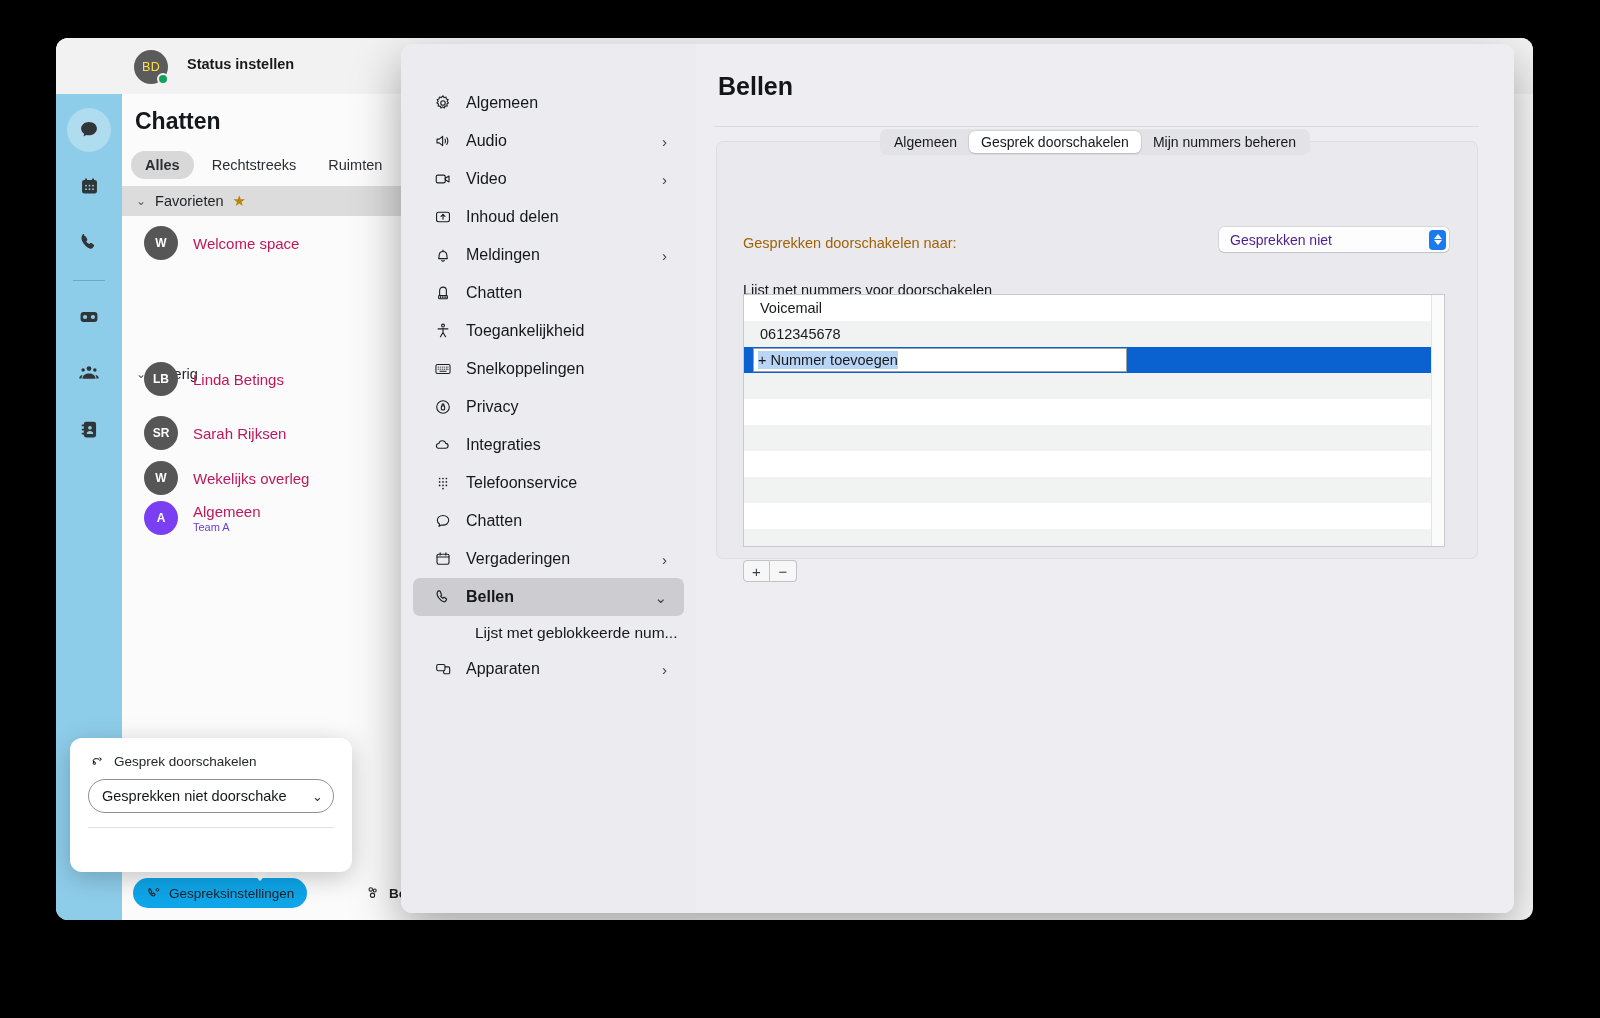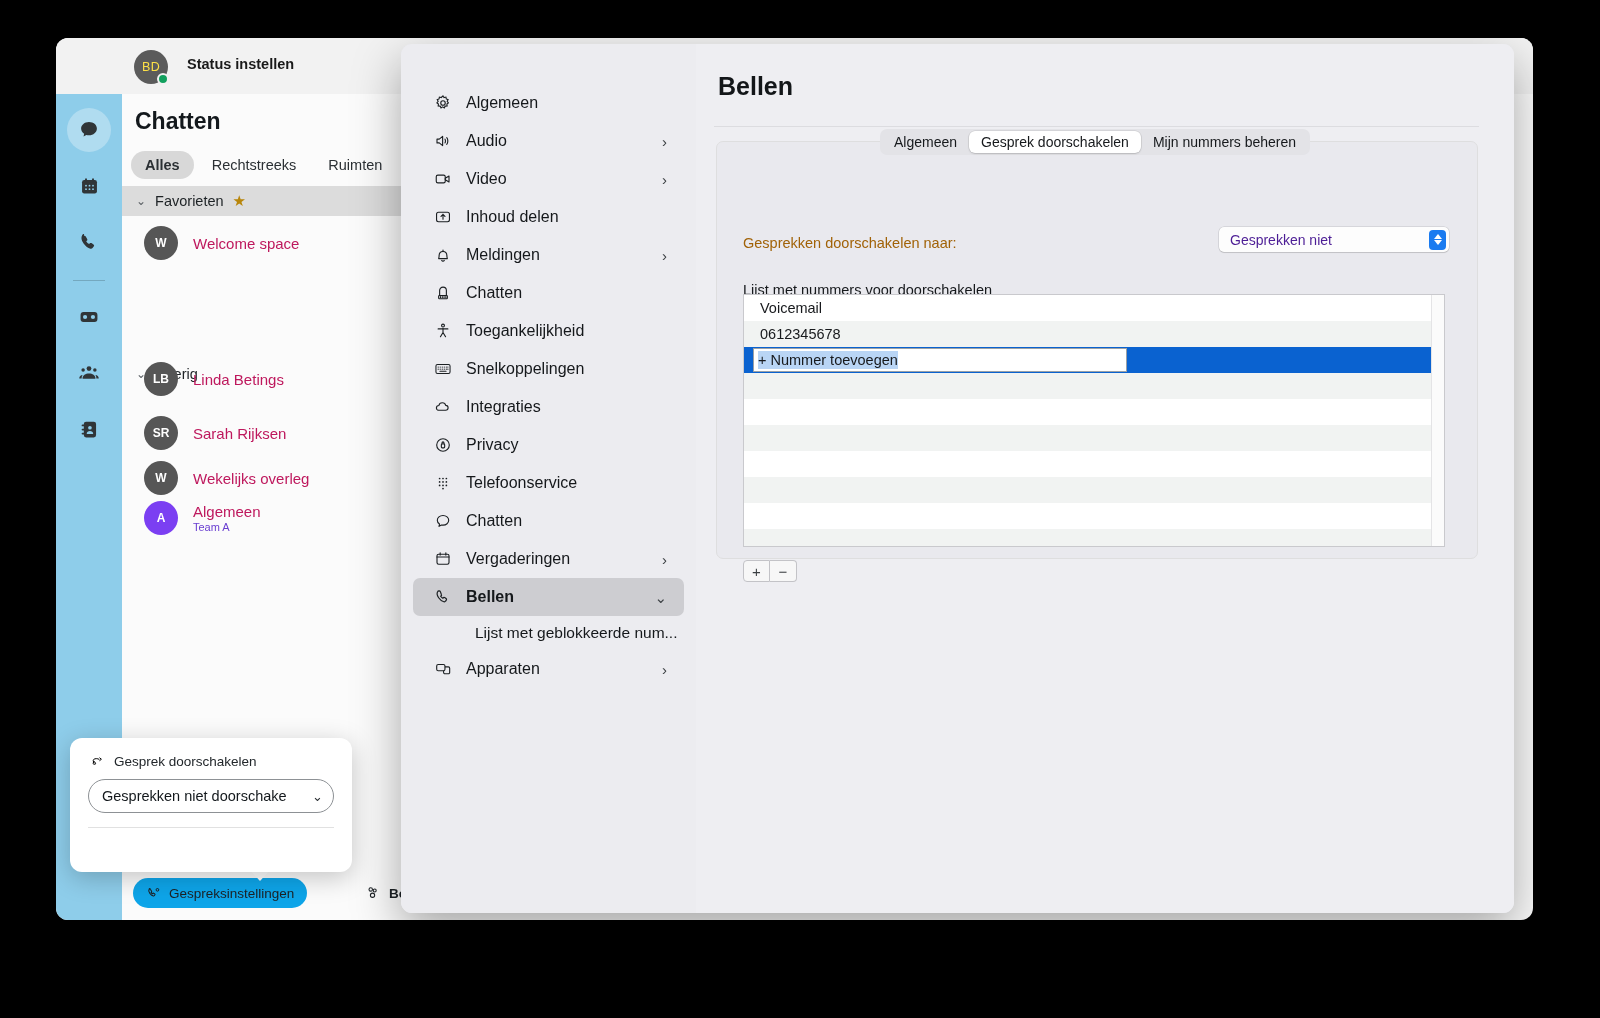--- a/index.html
+++ b/index.html
@@ -470,36 +470,36 @@
           <path d="M5.6 9.4h.01M8.3 9.4h.01M11 9.4h.01M13.7 9.4h.01M16.4 9.4h.01M18.5 9.4h.01
                    M5.6 12.2h.01M8.3 12.2h.01M11 12.2h.01M13.7 12.2h.01M16.4 12.2h.01M18.5 12.2h.01
                    M8 15h8" stroke-linecap="round" stroke-width="1.6"></path>
         </svg>
       </span>
       <span class="nav-label">Snelkoppelingen</span>
     </div>
 
     <div class="nav-item">
       <span class="nav-icon">
-        <svg viewBox="0 0 24 24" width="18" height="18" fill="none" stroke="currentColor" stroke-width="1.5" stroke-linejoin="round">
-          <path d="M6.6 16.4c-1.9 0-3.4-1.4-3.4-3.2s1.5-3.2 3.4-3.2c.3-2.1 2.2-3.7 4.5-3.7 2.2 0 4.1 1.5 4.5 3.5 1.8.1 3.2 1.5 3.2 3.3s-1.5 3.3-3.4 3.3z"></path>
-        </svg>
-      </span>
-      <span class="nav-label">Integraties</span>
-    </div>
-
-    <div class="nav-item">
-      <span class="nav-icon">
         <svg viewBox="0 0 24 24" width="18" height="18" fill="none" stroke="currentColor" stroke-width="1.5">
           <circle cx="12" cy="12" r="8.4"></circle>
           <rect x="9.8" y="10.6" width="4.4" height="5.2" rx="1.1"></rect>
           <path d="M10.7 10.6V9.2a1.3 1.3 0 0 1 2.6 0v1.4"></path>
         </svg>
       </span>
       <span class="nav-label">Privacy</span>
+    </div>
+
+    <div class="nav-item">
+      <span class="nav-icon">
+        <svg viewBox="0 0 24 24" width="18" height="18" fill="none" stroke="currentColor" stroke-width="1.5" stroke-linejoin="round">
+          <path d="M6.6 16.4c-1.9 0-3.4-1.4-3.4-3.2s1.5-3.2 3.4-3.2c.3-2.1 2.2-3.7 4.5-3.7 2.2 0 4.1 1.5 4.5 3.5 1.8.1 3.2 1.5 3.2 3.3s-1.5 3.3-3.4 3.3z"></path>
+        </svg>
+      </span>
+      <span class="nav-label">Integraties</span>
     </div>
 
     <div class="nav-item">
       <span class="nav-icon">
         <svg viewBox="0 0 24 24" width="18" height="18" fill="currentColor">
           <circle cx="7.5" cy="6" r="1.15"></circle>
             <circle cx="12" cy="6" r="1.15"></circle>
             <circle cx="16.5" cy="6" r="1.15"></circle>
           <circle cx="7.5" cy="10.6" r="1.15"></circle>
             <circle cx="12" cy="10.6" r="1.15"></circle>

